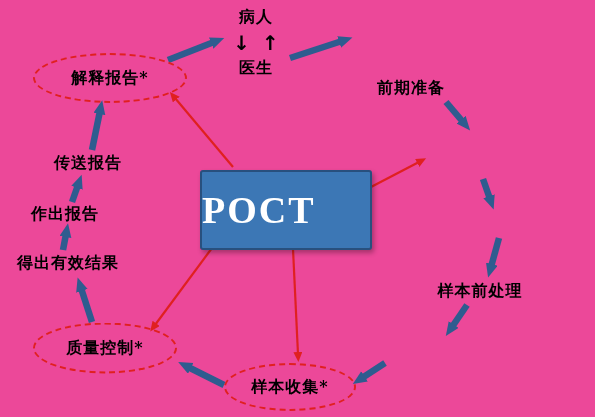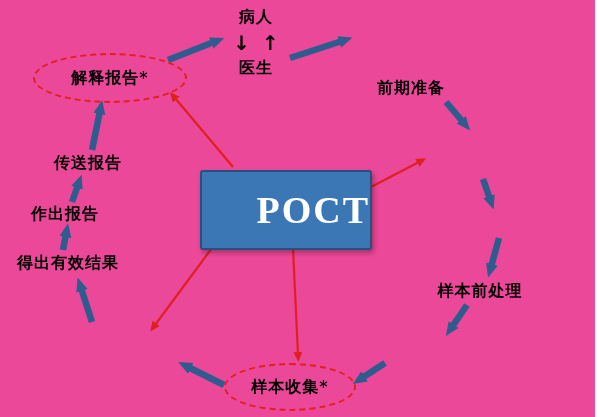--- a/index.html
+++ b/index.html
@@ -28,21 +28,21 @@
     font-family:"DejaVu Serif",serif;font-weight:bold;font-size:16px;
     color:var(--text);white-space:nowrap;letter-spacing:1px;
   }
   .updown{
     position:absolute;left:256px;top:43px;transform:translate(-50%,-50%);
     display:flex;gap:12px;font-weight:bold;font-size:20px;color:var(--text);
   }
   .poct{
     position:absolute;left:200px;top:170px;width:168px;height:76px;
     background:var(--box-fill);border:2px solid var(--box-border);border-radius:3px;
-    display:flex;align-items:center;justify-content:flex-end;
+    display:flex;align-items:center;justify-content:flex-start;
     box-shadow:2px 3px 5px rgba(0,0,0,0.3);
   }
   .poct .poct-text{
     font-family:"Liberation Serif",serif;font-weight:bold;font-size:38px;
     color:#ffffff;letter-spacing:2px;
   }
   svg.arrows{position:absolute;left:0;top:0;}
   .blue-arrow{stroke:var(--arrow-blue);stroke-width:6.5;fill:none;}
   .red-arrow{stroke:var(--highlight-red);stroke-width:2.2;fill:none;}
   .blue-head{fill:var(--arrow-blue);}
@@ -95,20 +95,23 @@
 
   <div class="node" style="left:411px;top:88px">前期准备</div>
   <div class="node" style="left:480px;top:291px">样本前处理</div>
   <div class="node" style="left:68px;top:263px">得出有效结果</div>
   <div class="node" style="left:65px;top:214px">作出报告</div>
   <div class="node" style="left:88px;top:163px">传送报告</div>
 
   <div class="ellipse" style="left:290px;top:387px;width:128px;height:44px">
     <span class="node-label">样本收集*</span>
   </div>
+  <div class="ellipse" style="left:105px;top:348px;width:140px;height:47px">
+    <span class="node-label">质量控制*</span>
+  </div>
   <div class="ellipse" style="left:110px;top:78px;width:150px;height:46px">
     <span class="node-label">解释报告*</span>
   </div>
 
   <div class="poct">
     <span class="poct-text">POCT</span>
   </div>
 
 </div>
 

